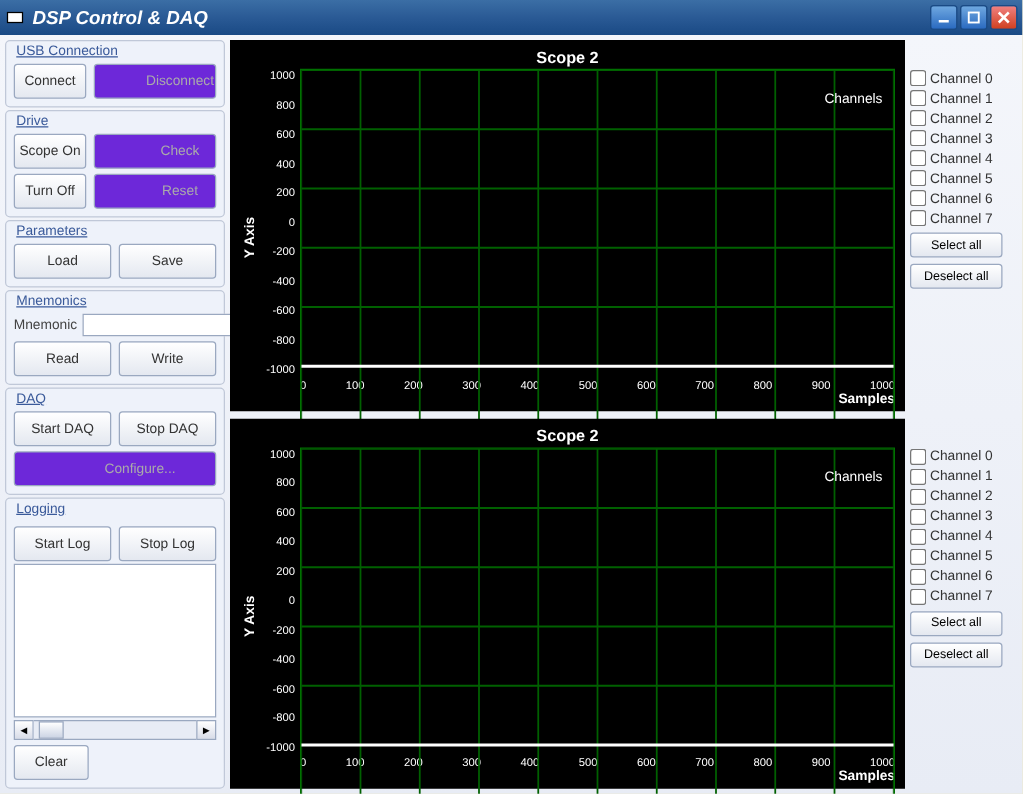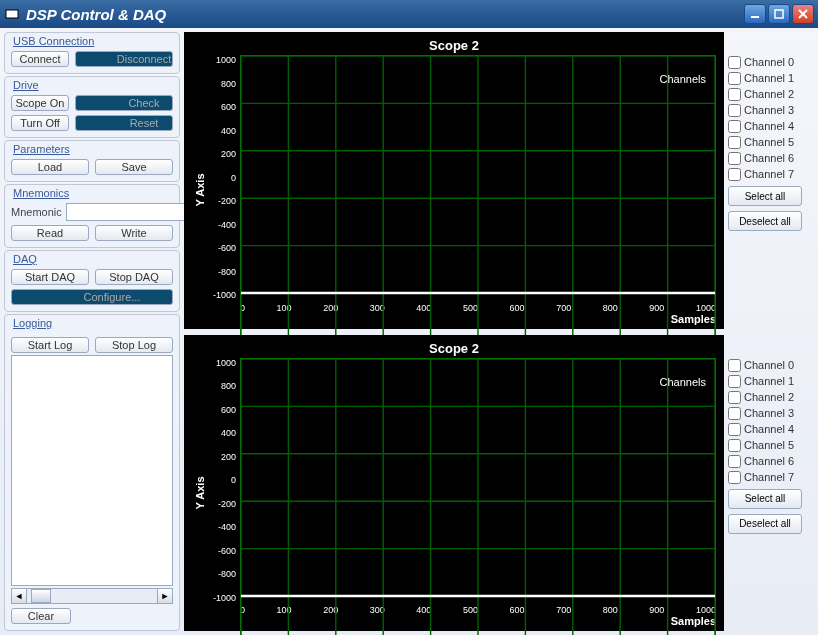--- a/index.html
+++ b/index.html
@@ -67,29 +67,29 @@
 .group-title {
   color: #3a5a9a;
   font-size: 11px;
   margin: -2px 0 4px 2px;
   text-decoration: underline;
 }
 .btn-row { display: flex; gap: 6px; margin-top: 4px; }
 .btn-row:first-of-type { margin-top: 0; }
 .btn {
   flex: 1;
-  height: 16px;
+  height: 28px;
   font-size: 11px;
   background: linear-gradient(to bottom,#ffffff,#e4e8f0);
   border: 1px solid #9aa8c0;
   border-radius: 3px;
   cursor: pointer;
   color: #333;
 }
-.btn:disabled { color: #aaa; cursor: default; background:#0c4a6e;padding-left:40px; }
+.btn:disabled { color: #aaa; cursor: default; background:#6d28d9;padding-left:40px; }
 .btn.wide { width: 100%; }
 .field-row { display:flex; align-items:center; gap:4px; margin-top:4px;}
 .field-row label { width:54px; color:#444;}
 .field-row input {
   flex:1; height:18px; border:1px solid #9aa8c0; padding:1px 3px;
   font-size:11px; background:white;
 }
 .listbox {
   width:100%; height:78px; background:white; border:1px solid #9aa8c0;
   margin-top:2px;
@@ -152,21 +152,21 @@
   display:flex;
   flex-direction:column;
 }
 .channel-group {
   flex:1;
   display:flex;
   flex-direction:column;
   gap:3px;
   padding-top:24px;
 }
-.chk-row { display:flex; align-items:flex-start; gap:3px; font-size:11px; color:#333;}
+.chk-row { display:flex; align-items:center; gap:3px; font-size:11px; color:#333;}
 .chk-row input { width:13px; height:13px; }
 .sel-btn {
   height:20px; font-size:10px;
   background:linear-gradient(to bottom,#fff,#e4e8f0);
   border:1px solid #9aa8c0; border-radius:3px;
   cursor:pointer; margin-top:2px;
   width:74px;
 }
 </style>
 </head>

